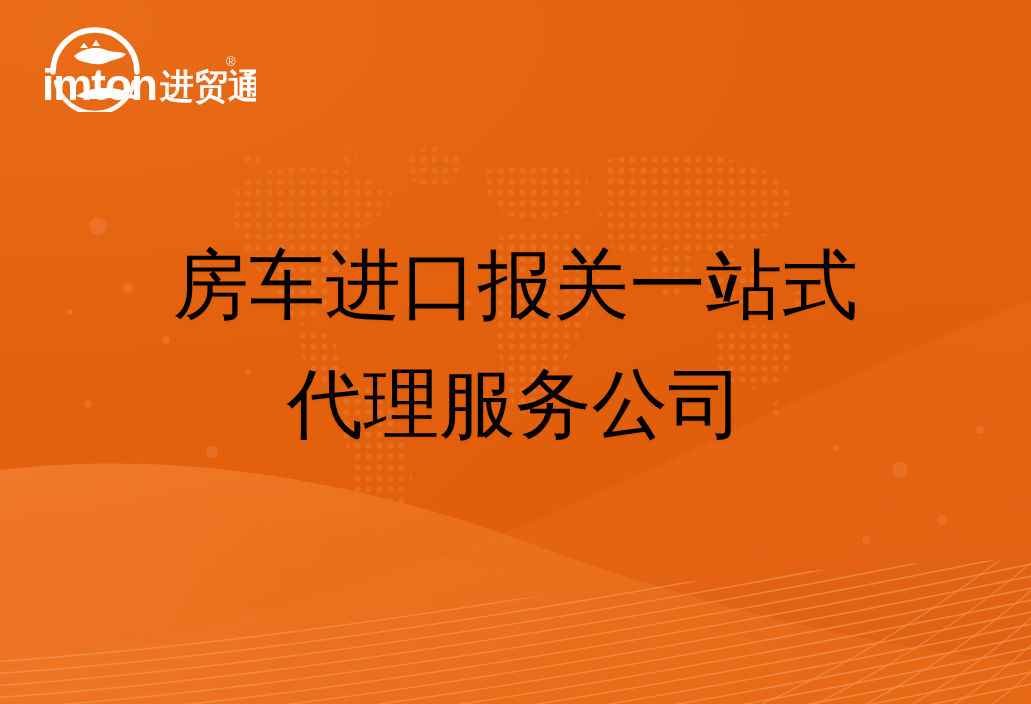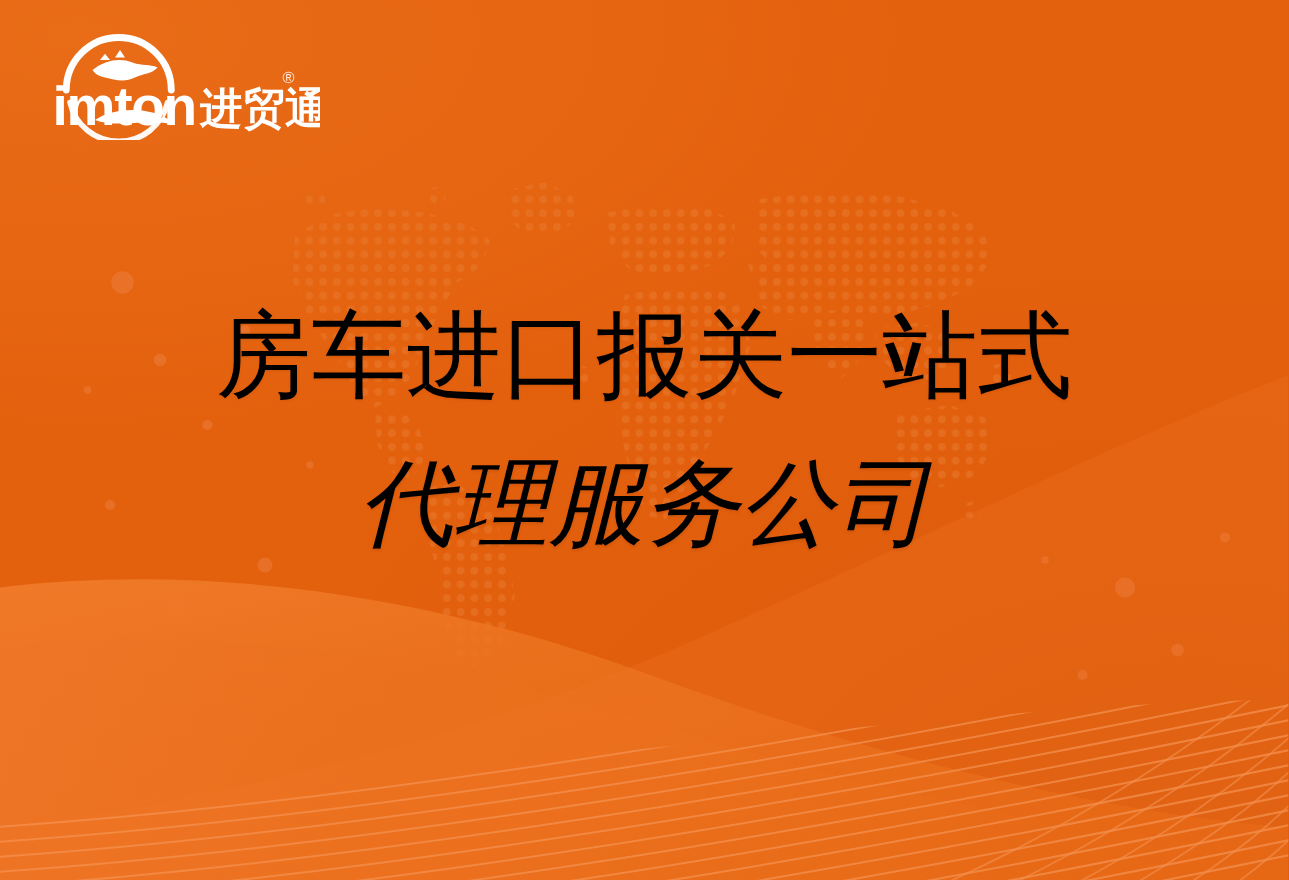--- a/index.html
+++ b/index.html
@@ -41,21 +41,21 @@
     letter-spacing:.01em;
   }
   .headline .line{
     display:block;
     font-size:76px;
     font-weight:400;
     font-family:"Liberation Sans","DejaVu Sans",sans-serif;
     text-shadow:0 1px 2px rgba(140,50,0,.18);
     white-space:nowrap;
   }
-  .headline .line.l2{margin-top:22px;font-style:italic;}
+  .headline .line.l2{margin-top:22px;}
 </style>
 </head>
 <body>
 
 <div id="stage">
 
   <div class="bg-base"></div>
   <div class="bg-tint"></div>
 
   <div class="worldmap">

